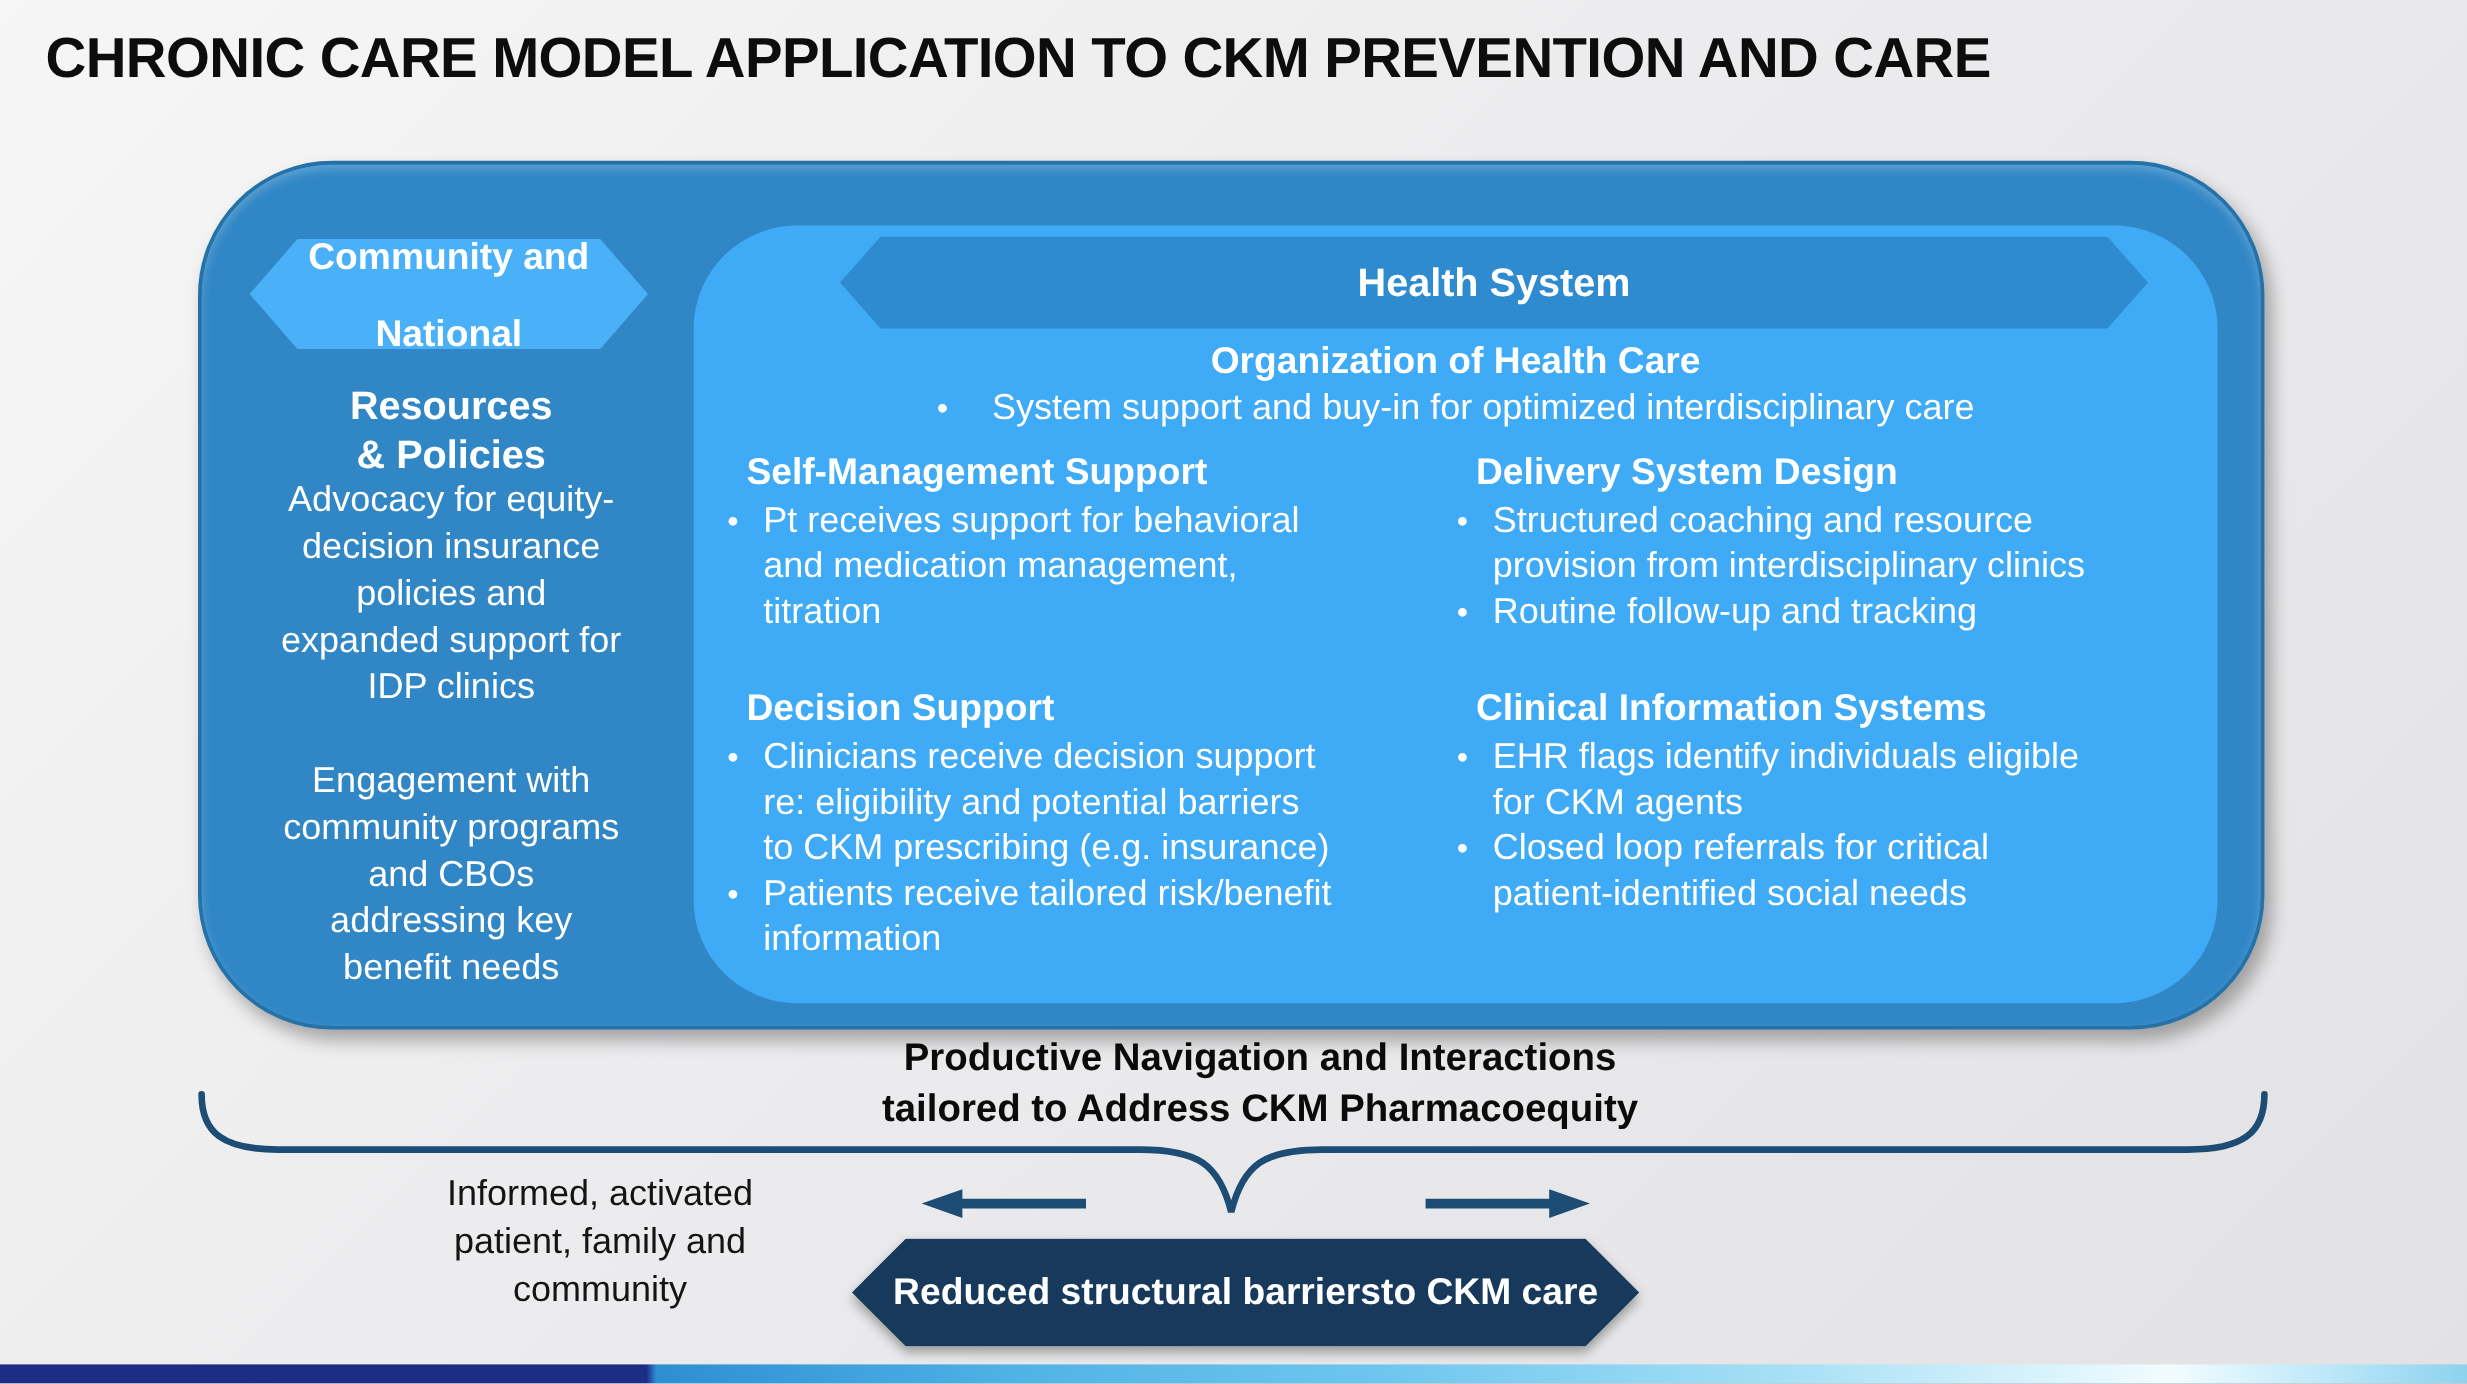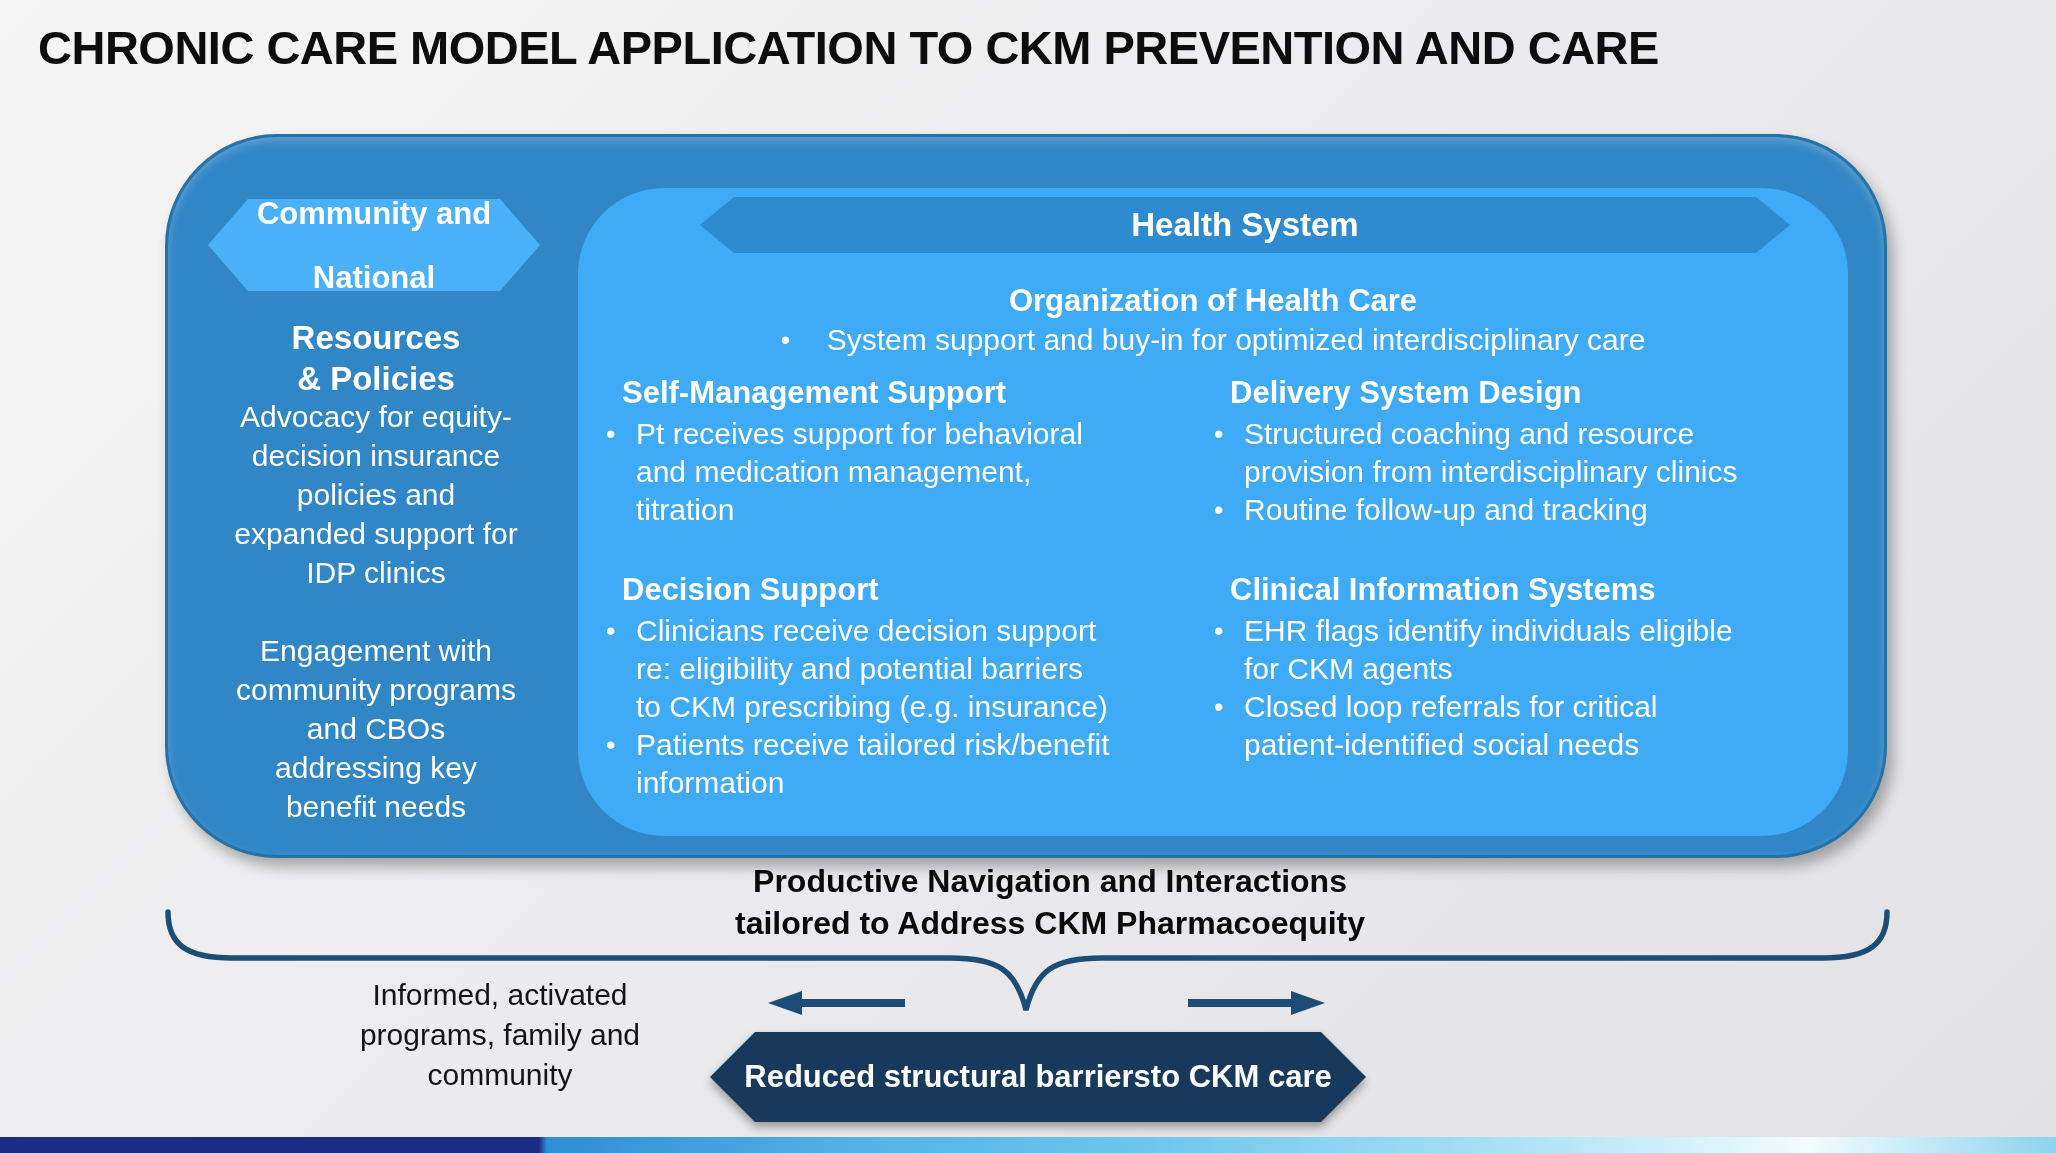--- a/index.html
+++ b/index.html
@@ -32,21 +32,21 @@
   .res-heading{top:180px;font-size:33px;font-weight:bold;line-height:41px;}
   .para1{top:260px;font-size:30px;line-height:39px;}
   .para2{top:494px;font-size:30px;line-height:39px;}
   .line{display:block;}
   
   .inner-box{
     position:absolute;left:410px;top:51px;width:1270px;height:648px;
     background:var(--inner-box);border-radius:86px;
   }
   .ribbon-health{
-    left:122px;top:9px;width:1090px;height:56px;background:var(--ribbon-dark);
+    left:122px;top:9px;width:1090px;height:77px;background:var(--ribbon-dark);
     clip-path:polygon(34px 0,calc(100% - 34px) 0,100% 50%,calc(100% - 34px) 100%,34px 100%,0 50%);
     font-size:33px;line-height:66px;
   }
   .org-heading{
     position:absolute;left:0;top:94px;width:100%;text-align:center;
     color:#fff;font-size:31px;font-weight:bold;line-height:38px;
   }
   .org-bullet{
     position:absolute;left:0;top:133px;width:100%;display:flex;justify-content:center;
     color:#fff;font-size:30px;line-height:38px;
@@ -225,21 +225,21 @@
       <polygon points="0,15 34,3 34,27" fill="#1d4d75"></polygon>
     </g>
     <g>
       <line x1="420" y1="15" x2="527" y2="15" stroke="#1d4d75" stroke-width="8"></line>
       <polygon points="557,15 523,3 523,27" fill="#1d4d75"></polygon>
     </g>
   </svg>
 
   <div class="outcome outcome-left">
     <span class="line">Informed, activated</span>
-    <span class="line">programs, family and</span>
+    <span class="line">patient, family and</span>
     <span class="line">community</span>
   </div>
 
 
   <div class="hex-wrap">
     <div class="hex-banner">
       <span class="line">Reduced structural barriers</span>
       <span class="line">to CKM care</span>
     </div>
   </div>

